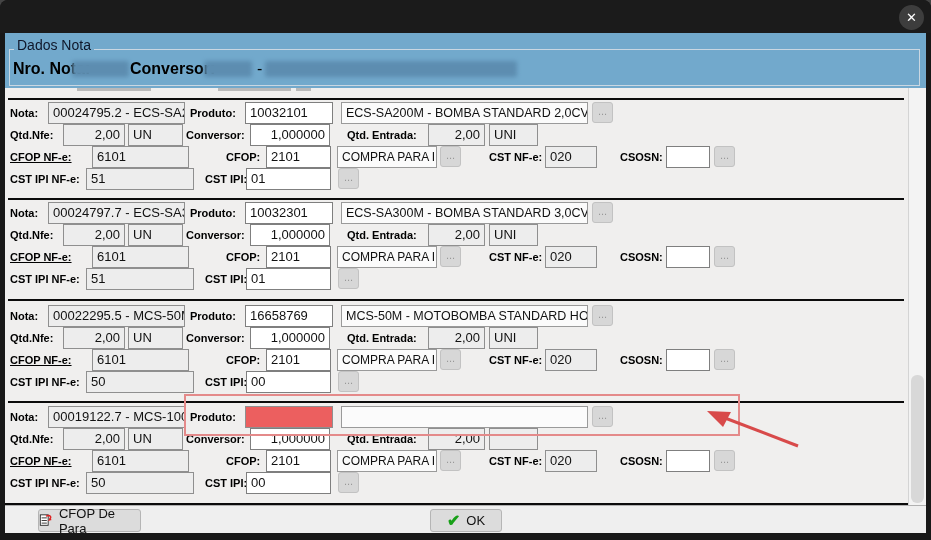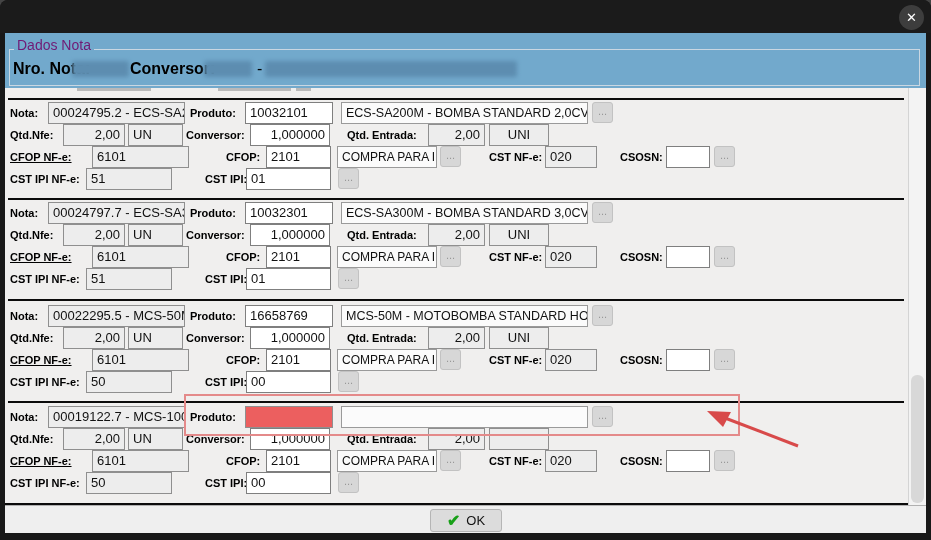--- a/index.html
+++ b/index.html
@@ -6,21 +6,21 @@
   .stage{position:relative;width:931px;height:540px;background:#181818;
          border-radius:8px 8px 0 0;overflow:hidden;
          font-family:"Liberation Sans",sans-serif;}
   
   .titlebar{position:absolute;left:0;top:0;width:931px;height:33px;background:#1b1b1b;}
   .close-btn{position:absolute;left:899px;top:5px;width:25px;height:25px;border-radius:50%;
              background:#3d3d3d;color:#fff;font-size:13px;text-align:center;line-height:25px;cursor:pointer;}
   
   .panel-blue{position:absolute;left:5px;top:33px;width:921px;height:55px;background:#72a9cc;}
   .groupbox{position:absolute;left:4px;top:16px;width:909px;height:35px;border:1px solid #c9d7e2;}
-  .group-title{position:absolute;left:9px;top:4px;font-size:14px;color:#701a75;
+  .group-title{position:absolute;left:9px;top:4px;font-size:14px;color:#0f172a;
                background:#72a9cc;padding:0 3px;z-index:2;}
   .hdr-lbl{position:absolute;top:27px;font-size:16px;font-weight:bold;color:#000;z-index:3;}
   .redact{position:absolute;top:28px;height:16px;background:#5d8db0;filter:blur(2px);
           border-radius:2px;z-index:3;}
   
   .content{position:absolute;left:5px;top:88px;width:903px;height:417px;background:#f0efee;}
   .frag{position:absolute;height:3px;background:#b9b9b9;}
   .sep{position:absolute;left:8px;width:896px;height:2px;background:#0b0b0b;z-index:1;}
   .bottom-line{position:absolute;left:5px;top:503px;width:903px;height:2px;background:#0b0b0b;}
   
@@ -43,27 +43,27 @@
   .l-nota{left:10px;top:2px;} .f-nota{left:48px;top:2px;width:137px;}
   .l-produto{left:190px;top:2px;} .f-produto{left:245px;top:2px;width:88px;}
   .f-desc{left:341px;top:2px;width:247px;font-size:12.5px;} .d-desc{left:592px;top:2px;}
   .btn-cadastrar{position:absolute;left:622px;top:2px;width:86px;height:22px;background:#d9d9d9;
         border:1px solid #b9b9b9;border-radius:3px;font-size:12.5px;color:#111;text-align:center;
         line-height:20px;cursor:pointer;}
   .l-qtdnfe{left:10px;top:24px;} .f-qtdnfe{left:63px;top:24px;width:62px;}
   .f-un{left:128px;top:24px;width:55px;}
   .l-conversor{left:186px;top:24px;} .f-conversor{left:250px;top:24px;width:80px;}
   .l-entrada{left:347px;top:24px;} .f-entrada{left:428px;top:24px;width:57px;}
-  .f-uni{left:489px;top:24px;width:60px;text-align:center;}
+  .f-uni{left:489px;top:24px;width:49px;}
   .l-cfopnfe{left:10px;top:46px;text-decoration:underline;} .f-cfopnfe{left:92px;top:46px;width:97px;}
   .l-cfop{left:226px;top:46px;} .f-cfop{left:266px;top:46px;width:65px;}
   .f-cfopdesc{left:337px;top:46px;width:100px;font-size:12px;} .d-cfop{left:440px;top:46px;}
   .l-cstnfe{left:489px;top:46px;} .f-cstnfe{left:545px;top:46px;width:52px;}
   .l-csosn{left:620px;top:46px;} .f-csosn{left:666px;top:46px;width:44px;} .d-csosn{left:714px;top:46px;}
-  .l-cstipinfe{left:10px;top:68px;} .f-cstipinfe{left:86px;top:68px;width:86px;}
+  .l-cstipinfe{left:10px;top:68px;} .f-cstipinfe{left:86px;top:68px;width:108px;}
   .l-cstipi{left:205px;top:68px;} .f-cstipi{left:246px;top:68px;width:85px;} .d-cstipi{left:338px;top:68px;}
   
   .annot-rect{position:absolute;left:184px;top:394px;width:552px;height:38px;
               border:2px solid #e48a8a;z-index:5;pointer-events:none;}
   .annot-arrow{position:absolute;left:695px;top:402px;z-index:6;pointer-events:none;}
   
   .footer{position:absolute;left:5px;top:505px;width:921px;height:28px;background:#efefef;
           border-top:1px solid #b0b0b0;box-sizing:border-box;}
   .btn{position:absolute;box-sizing:border-box;background:#dcdcdc;border:1px solid #b5b5b5;
        border-radius:3px;font-size:13px;color:#111;display:flex;align-items:center;
@@ -240,19 +240,30 @@
     <div class="dots d-cstipi">...</div>
   </div>
 
   <div class="annot-rect"></div>
   <svg class="annot-arrow" width="115" height="50" viewBox="0 0 115 50">
     <path d="M103,44 L30,16" stroke="#d84a4a" stroke-width="3" fill="none"></path>
     <polygon points="12,9 36,10 28,25" fill="#d84a4a"></polygon>
   </svg>
 
   <div class="footer">
+    <div class="btn btn-cfop">
+      <svg width="15" height="15" viewBox="0 0 16 16">
+        <rect x="1.5" y="1.5" width="9" height="12" fill="#ffffff" stroke="#222" stroke-width="1"></rect>
+        <line x1="3" y1="5" x2="9" y2="5" stroke="#222" stroke-width="1"></line>
+        <line x1="3" y1="8" x2="9" y2="8" stroke="#222" stroke-width="1"></line>
+        <line x1="3" y1="11" x2="9" y2="11" stroke="#222" stroke-width="1"></line>
+        <path d="M8,3 C13,1 15,4 12,7" stroke="#d22" stroke-width="1.6" fill="none"></path>
+        <polygon points="10.5,8.5 14.5,7.5 12.5,4.8" fill="#d22"></polygon>
+      </svg>
+      <span>CFOP De Para</span>
+    </div>
     <div class="btn btn-ok">
       <span class="ok-check">✔</span>
       <span>OK</span>
     </div>
   </div>
 
 </div>
 
 </body></html>

